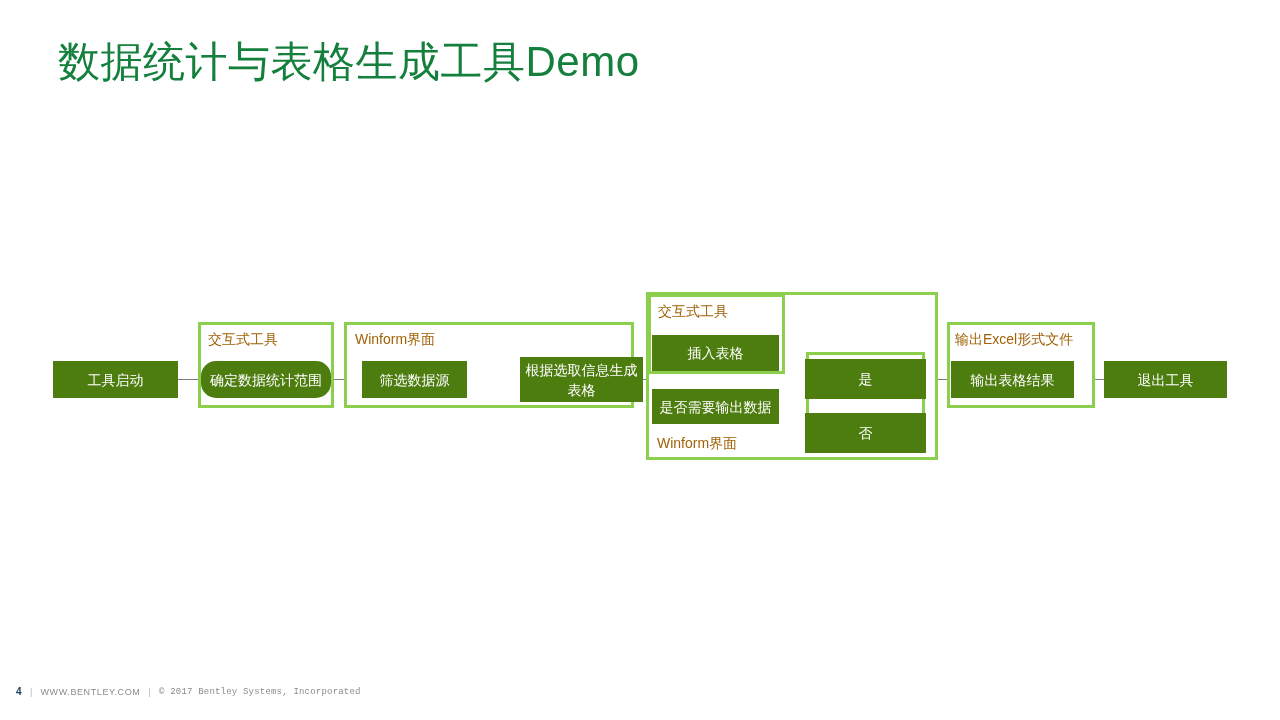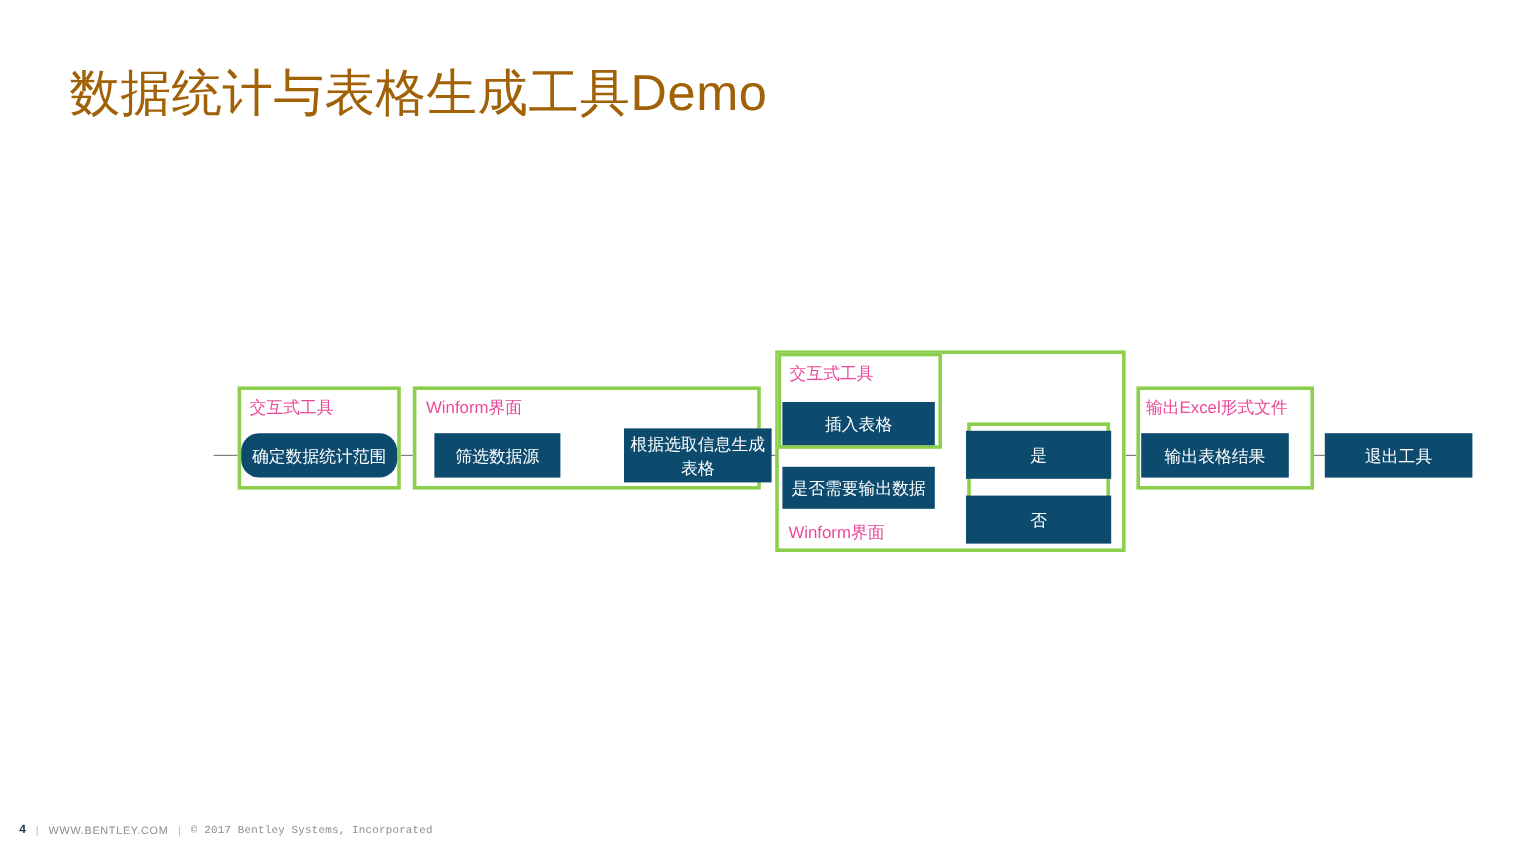--- a/index.html
+++ b/index.html
@@ -12,42 +12,42 @@
     height: 720px;
     position: relative;
     overflow: hidden;
     font-family: "Liberation Sans", "DejaVu Sans", sans-serif;
   }
 
   
   .slide-title {
     position: absolute;
     left: 58px;
-    top: 52px;
+    top: 36px;
     font-size: 42px;
     line-height: 52px;
-    color: #a16207;
+    color: #15803d;
     font-weight: 400;
     letter-spacing: 0.5px;
     white-space: nowrap;
   }
 
   
   .diagram {
     position: absolute;
     left: 0;
     top: 0;
     width: 1280px;
     height: 720px;
   }
 
   
   .node {
     position: absolute;
-    background: #0c4a6e;
+    background: #4d7c0f;
     color: #ffffff;
     display: flex;
     align-items: center;
     justify-content: center;
     text-align: center;
     font-size: 14px;
     line-height: 18px;
     box-sizing: border-box;
     padding: 2px 4px;
     z-index: 4;
@@ -58,21 +58,21 @@
     position: absolute;
     border: 3px solid #8ccf4d;
     background: transparent;
     box-sizing: border-box;
     z-index: 2;
   }
   .group.filled { background: #ffffff; }
 
   .group-label {
     position: absolute;
-    color: #ec4899;
+    color: #a16207;
     font-size: 14px;
     line-height: 18px;
     white-space: nowrap;
     z-index: 3;
   }
 
   
   .conn {
     position: absolute;
     background: #7f7f7f;
@@ -172,20 +172,21 @@
   <div class="group-label" style="left:657px; top:434px;">Winform界面</div>
 
   <div class="group filled" style="left:648px; top:294px; width:137px; height:80px;"></div>
   <div class="group-label" style="left:658px; top:302px;">交互式工具</div>
 
   <div class="group" style="left:806px; top:352px; width:119px; height:100px; border-color:#8ccf4d;"></div>
 
   <div class="group filled" style="left:947px; top:322px; width:148px; height:86px;"></div>
   <div class="group-label" style="left:955px; top:330px;text-align:right;">输出Excel形式文件</div>
 
+  <div class="node" style="left:53px;  top:361px; width:125px; height:37px;">工具启动</div>
   <div class="node" style="left:201px; top:361px; width:130px; height:37px;border-radius:15px;">确定数据统计范围</div>
   <div class="node" style="left:362px; top:361px; width:105px; height:37px;">筛选数据源</div>
   <div class="node" style="left:520px; top:357px; width:123px; height:45px; line-height:20px;">根据选取信息生成表格</div>
   <div class="node" style="left:652px; top:335px; width:127px; height:36px;">插入表格</div>
   <div class="node" style="left:652px; top:389px; width:127px; height:35px;">是否需要输出数据</div>
   <div class="node" style="left:805px; top:359px; width:121px; height:40px;">是</div>
   <div class="node" style="left:805px; top:413px; width:121px; height:40px;">否</div>
   <div class="node" style="left:951px; top:361px; width:123px; height:37px;">输出表格结果</div>
   <div class="node" style="left:1104px; top:361px; width:123px; height:37px;">退出工具</div>
 

